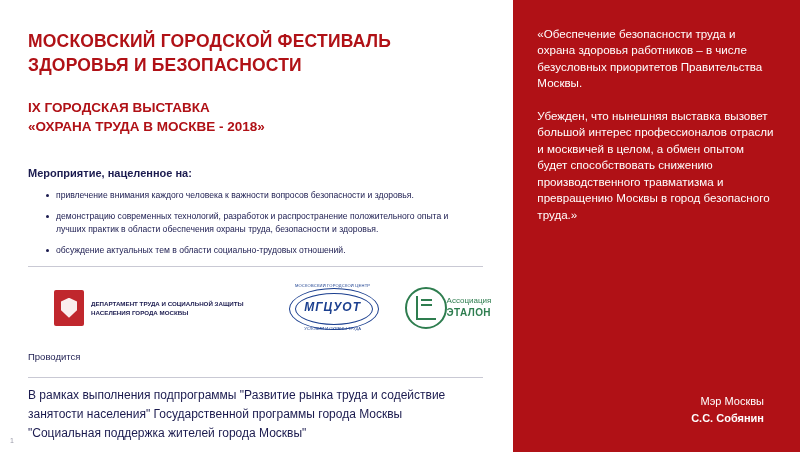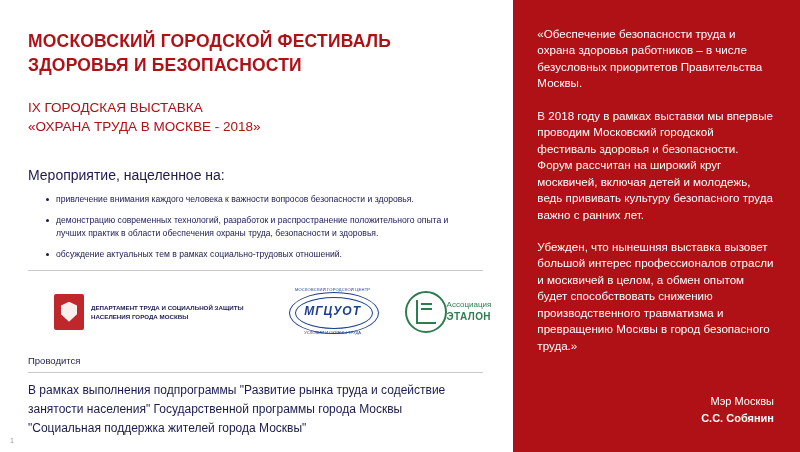--- a/index.html
+++ b/index.html
@@ -34,28 +34,28 @@
     color: #b01116;
     font-size: 17.5px;
     font-weight: bold;
     line-height: 1.35;
     letter-spacing: .2px;
     margin: 6px 0 0 0;
   }
   .subtitle {
     color: #b01116;
     font-size: 13.5px;
-    font-weight: normal;
+    font-weight: bold;
     line-height: 1.4;
     margin: 22px 0 0 0;
   }
   .aim-heading {
     color: #1b1b4f;
-    font-size: 14px;
-    font-weight: normal;
+    font-size: 11px;
+    font-weight: bold;
     margin: 30px 0 10px 0;
   }
   ul.aims {
     margin: 0;
     padding: 0 14px 0 18px;
     list-style: none;
   }
   ul.aims li {
     position: relative;
     color: #1b1b4f;
@@ -201,21 +201,21 @@
     line-height: 1.35;
   }
   .etalon-text .big {
     font-size: 10px;
     font-weight: bold;
     letter-spacing: .4px;
   }
   .conduct-label {
     color: #1b1b4f;
     font-size: 9.5px;
-    margin: 12px 0 6px 0;
+    margin: 12px 0 15px 0;
   }
   .conduct-rule {
     width: 455px;
     height: 1px;
     background: #c9c9d4;
     margin: 0 0 8px 0;
   }
   .conduct-text {
     color: #1b1b4f;
     font-size: 12px;
@@ -241,21 +241,21 @@
     display: flex;
     flex-direction: column;
   }
   .quote p {
     margin: 0 0 16px 0;
     font-size: 11.6px;
     line-height: 1.42;
   }
   .signature {
     position: absolute;
-    right: 26px;
+    right: 36px;
     bottom: 26px;
     text-align: right;
     font-size: 11px;
     line-height: 1.5;
   }
   .signature .name {
     font-weight: bold;
   }
 </style>
 </head>
@@ -270,21 +270,21 @@
     <div class="subtitle">
       <div>IX ГОРОДСКАЯ ВЫСТАВКА</div>
       <div>«ОХРАНА ТРУДА В МОСКВЕ - 2018»</div>
     </div>
 
     <div class="aim-heading">Мероприятие, нацеленное на:</div>
 
     <ul class="aims">
       <li>привлечение внимания каждого человека к важности вопросов безопасности и здоровья.</li>
       <li>демонстрацию современных технологий, разработок и распространение положительного опыта и лучших практик в области обеспечения охраны труда, безопасности и здоровья.</li>
-      <li>обсуждение актуальных тем в рамках социально-трудовых отношений.</li>
+      <li>обсуждение актуальных тем в области социально-трудовых отношений.</li>
     </ul>
 
     <div class="org-rule"></div>
 
     <div class="logos">
 
       <div class="logo-block">
         <div class="dept-mark"></div>
         <div class="dept-text">ДЕПАРТАМЕНТ ТРУДА И СОЦИАЛЬНОЙ ЗАЩИТЫ НАСЕЛЕНИЯ ГОРОДА МОСКВЫ</div>
       </div>
@@ -310,21 +310,20 @@
     <div class="conduct-label">Проводится</div>
     <div class="conduct-rule"></div>
     <div class="conduct-text">В рамках выполнения подпрограммы "Развитие рынка труда и содействие занятости населения" Государственной программы города Москвы "Социальная поддержка жителей города Москвы"</div>
 
     <div class="page-num">1</div>
   </div>
 
   <div class="right">
     <div class="quote">
       <p>«Обеспечение безопасности труда и охрана здоровья работников – в числе безусловных приоритетов Правительства Москвы.</p>
-      <p>В 2018 году в рамках выставки мы впервые проводим Московский городской фестиваль здоровья и безопасности. Форум рассчитан на широкий круг москвичей, включая детей и молодежь, ведь прививать культуру безопасного труда важно с ранних лет.</p>
       <p>Убежден, что нынешняя выставка вызовет большой интерес профессионалов отрасли и москвичей в целом, а обмен опытом будет способствовать снижению производственного травматизма и превращению Москвы в город безопасного труда.»</p>
     </div>
     <div class="signature">
       <div>Мэр Москвы</div>
       <div class="name">С.С. Собянин</div>
     </div>
   </div>
 
 </div>
 

